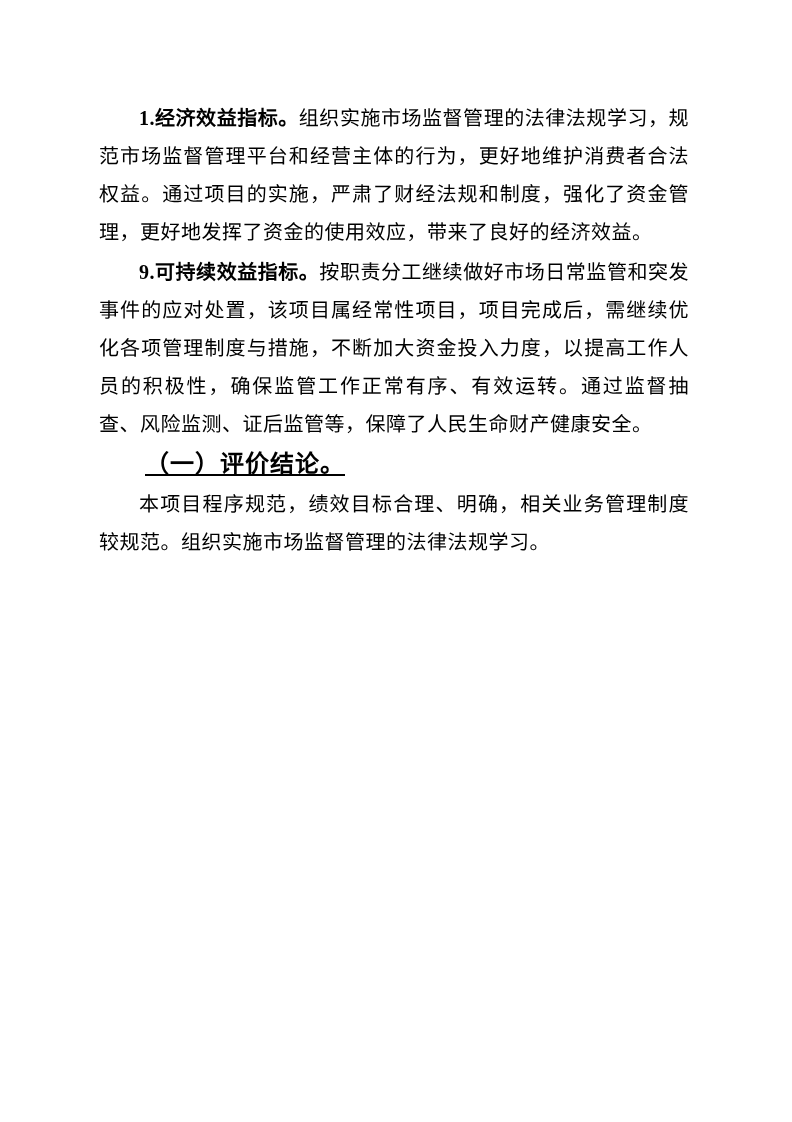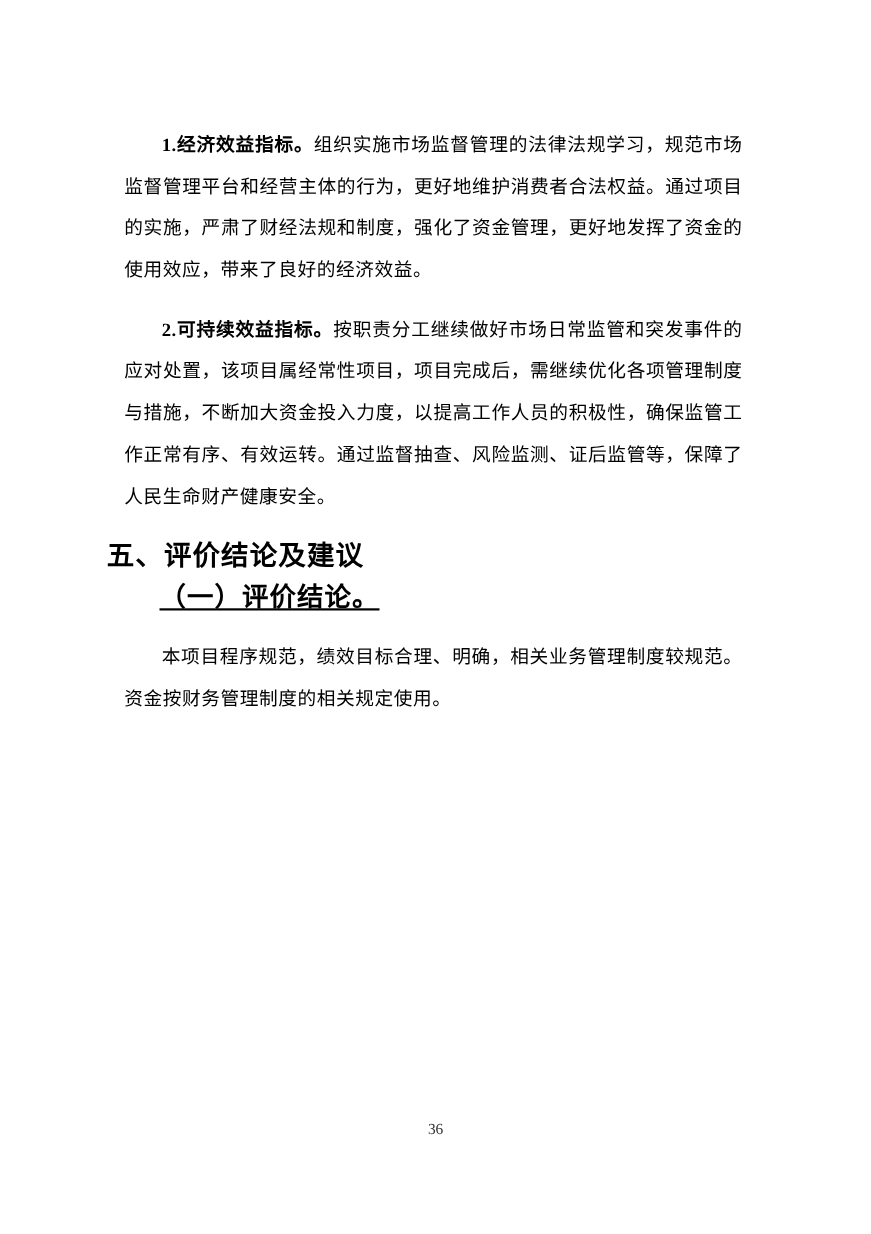--- a/index.html
+++ b/index.html
@@ -17,22 +17,22 @@
     overflow: hidden;
     box-sizing: border-box;
   }
   .content {
     position: absolute;
     top: 97px;
     left: 97px;
     width: 594px;
   }
   .body-para {
-    margin: 16px;
-    font-size: 17px;
+    margin: 2px;
+    font-size: 20px;
     line-height: 38px;
     text-align: justify;
     text-justify: inter-character;
     text-indent: 2em;
     letter-spacing: 0.5px;
   }
   .body-para .lead {
     font-weight: 700;
   }
   .section-heading {
@@ -68,25 +68,23 @@
 </head>
 <body>
 
 <div class="page">
   <div class="content">
 
     <p class="body-para"><span class="lead">1.经济效益指标。</span><span>组织实施市场监督管理的法律法规学习，规范市场监督管理平台和经营主体的行为，更好地维护消费者合法权益。通过项目的实施，严肃了财经法规和制度，强化了资金管理，更好地发挥了资金的使用效应，带来了良好的经济效益。</span></p>
 
 
 
-    <p class="body-para"><span class="lead">2.可持续效益指标。</span><span>按职责分工继续做好市场日常监管和突发事件的应对处置，该项目属经常性项目，项目完成后，需继续优化各项管理制度与措施，不断加大资金投入力度，以提高工作人员的积极性，确保监管工作正常有序、有效运转。通过监督抽查、风险监测、证后监管等，保障了人民生命财产健康安全。</span></p>
+    <p class="body-para"><span class="lead">9.可持续效益指标。</span><span>按职责分工继续做好市场日常监管和突发事件的应对处置，该项目属经常性项目，项目完成后，需继续优化各项管理制度与措施，不断加大资金投入力度，以提高工作人员的积极性，确保监管工作正常有序、有效运转。通过监督抽查、风险监测、证后监管等，保障了人民生命财产健康安全。</span></p>
 
 
-    <h2 class="section-heading">五、评价结论及建议</h2>
 
     <h3 class="sub-heading">（一）评价结论。</h3>
 
-    <p class="body-para">本项目程序规范，绩效目标合理、明确，相关业务管理制度较规范。资金按财务管理制度的相关规定使用。</p>
+    <p class="body-para">本项目程序规范，绩效目标合理、明确，相关业务管理制度较规范。组织实施市场监督管理的法律法规学习。</p>
 
   </div>
 
-  <div class="page-number">36</div>
 </div>
 
 </body></html>

